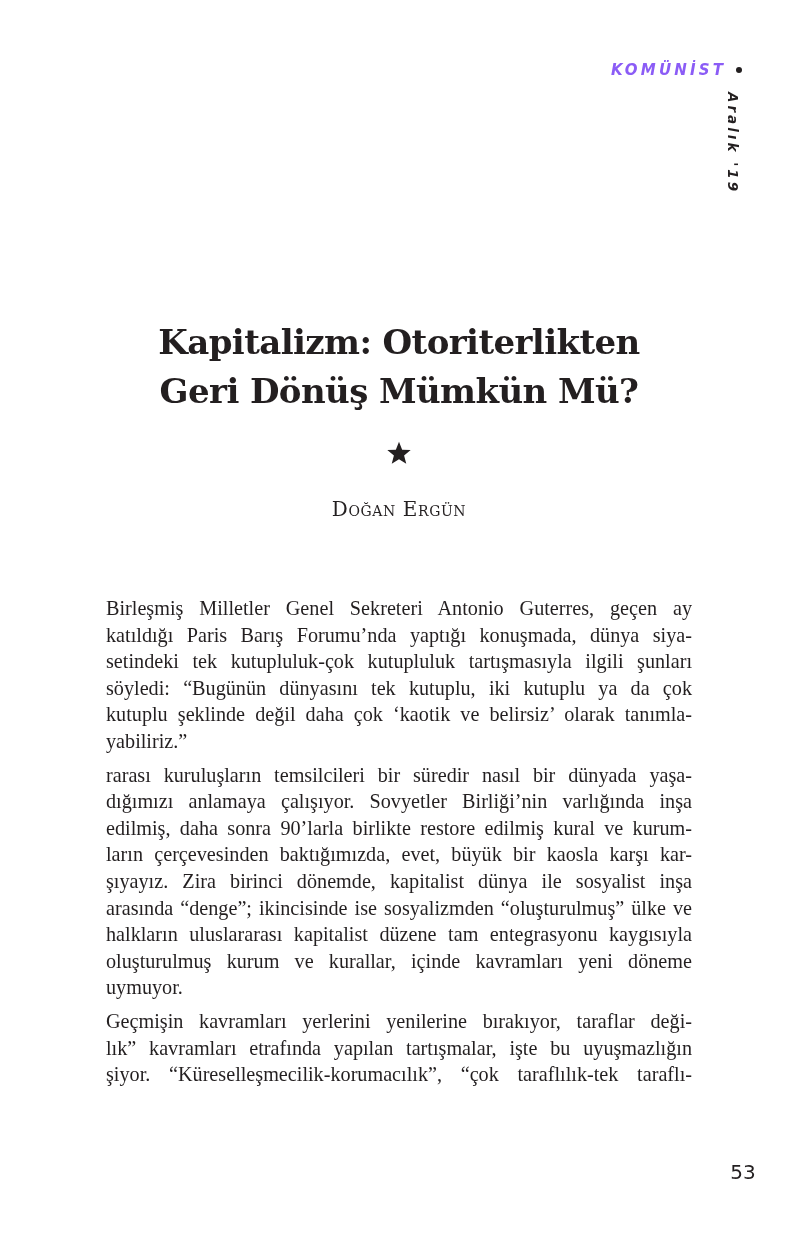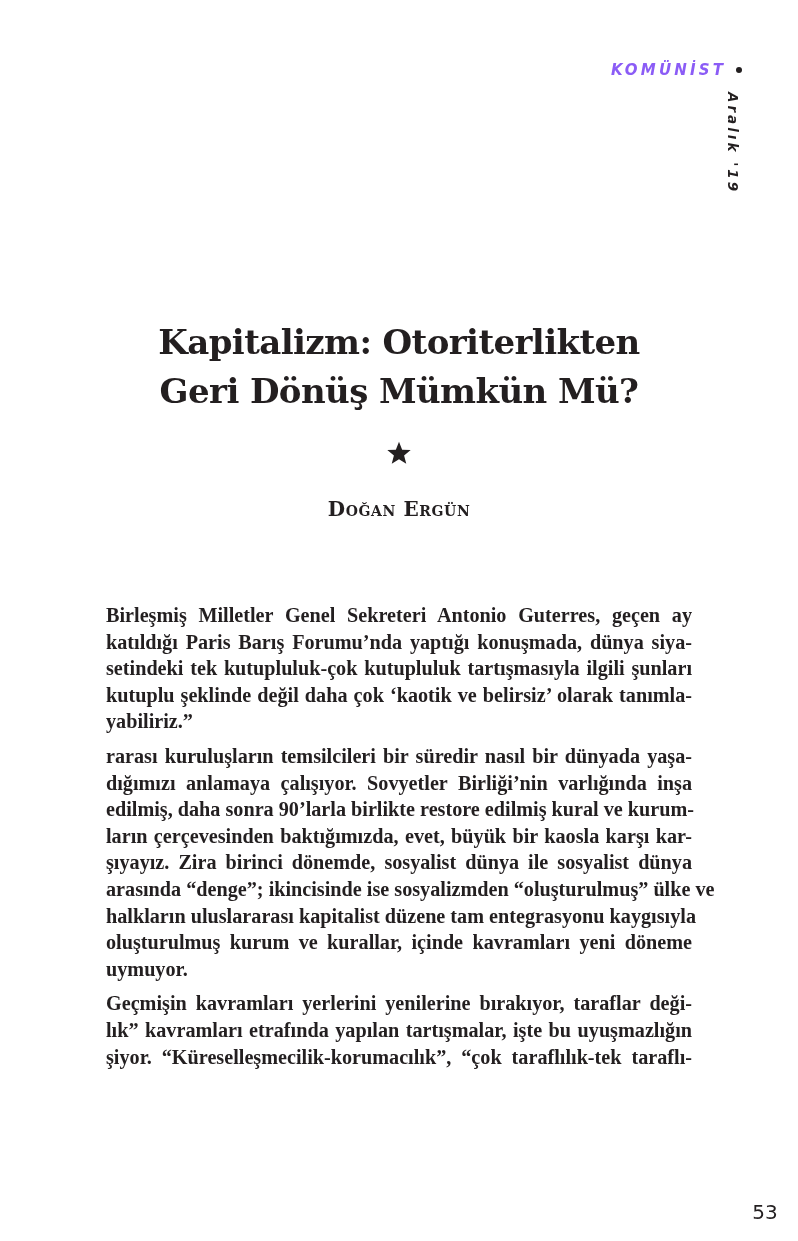--- a/index.html
+++ b/index.html
@@ -75,64 +75,62 @@
       width: 26px;
       height: 26px;
     }
     .author {
       position: absolute;
       top: 496px;
       left: 0;
       width: 798px;
       text-align: center;
       font-family: "DejaVu Serif", serif;
-      font-weight: bold;
+      font-weight: normal;
       font-variant: small-caps;
       font-size: 20px;
       letter-spacing: 0.6px;
       line-height: 26px;
       color: #231f20;
     }
     .body-text {
       position: absolute;
       top: 594px;
       left: 106px;
       width: 586px;
       font-family: "Liberation Serif", serif;
       font-size: 20.2px;
       line-height: 26.6px;
       color: #231f20;
     }
     .para {
-      margin: 8px 0 7px 0;
-      font-weight: bold;
+      margin: 1px 0 7px 0;
     }
     .line {
       display: block;
       text-align: justify;
       text-align-last: justify;
       white-space: nowrap;
       height: 26.6px;
       overflow: visible;
     }
     .line.last {
       text-align-last: left;
     }
     .page-number {
       position: absolute;
       top: 1160px;
-      left: 740px;
+      left: 718px;
       width: 50px;
       text-align: center;
       font-family: "DejaVu Sans", sans-serif;
       font-size: 20px;
       font-weight: 500;
       color: #231f20;
       line-height: 24px;
-      margin-top: 40px;
     }
   </style>
 </head>
 <body>
 
 <div class="running-head">
   <span>KOMÜNİST</span><span class="bullet"></span>
 </div>
 
 <div class="issue-date">Aralık '19</div>
@@ -146,29 +144,30 @@
   <path d="M12 1.5 L14.9 8.9 L22.8 9.3 L16.7 14.3 L18.7 22 L12 17.7 L5.3 22 L7.3 14.3 L1.2 9.3 L9.1 8.9 Z" fill="#231f20"></path>
 </svg>
 
 <div class="author">Doğan Ergün</div>
 
 <div class="body-text">
   <p class="para">
     <span class="line">Birleşmiş Milletler Genel Sekreteri Antonio Guterres, geçen ay</span>
     <span class="line">katıldığı Paris Barış Forumu’nda yaptığı konuşmada, dünya siya-</span>
     <span class="line">setindeki tek kutupluluk-çok kutupluluk tartışmasıyla ilgili şunları</span>
+    <span class="line">söyledi: “Bugünün dünyasını tek kutuplu, iki kutuplu ya da çok</span>
     <span class="line">kutuplu şeklinde değil daha çok ‘kaotik ve belirsiz’ olarak tanımla-</span>
     <span class="line last">yabiliriz.”</span>
   </p>
   <p class="para">
     <span class="line">rarası kuruluşların temsilcileri bir süredir nasıl bir dünyada yaşa-</span>
     <span class="line">dığımızı anlamaya çalışıyor. Sovyetler Birliği’nin varlığında inşa</span>
     <span class="line">edilmiş, daha sonra 90’larla birlikte restore edilmiş kural ve kurum-</span>
     <span class="line">ların çerçevesinden baktığımızda, evet, büyük bir kaosla karşı kar-</span>
-    <span class="line">şıyayız. Zira birinci dönemde, sosyalist dünya ile sosyalist dünya</span>
+    <span class="line">şıyayız. Zira birinci dönemde, kapitalist dünya ile sosyalist inşa</span>
     <span class="line">arasında “denge”; ikincisinde ise sosyalizmden “oluşturulmuş” ülke ve</span>
     <span class="line">halkların uluslararası kapitalist düzene tam entegrasyonu kaygısıyla</span>
     <span class="line">oluşturulmuş kurum ve kurallar, içinde kavramları yeni döneme</span>
     <span class="line last">uymuyor.</span>
   </p>
   <p class="para">
     <span class="line">Geçmişin kavramları yerlerini yenilerine bırakıyor, taraflar deği-</span>
     <span class="line">lık” kavramları etrafında yapılan tartışmalar, işte bu uyuşmazlığın</span>
     <span class="line">şiyor. “Küreselleşmecilik-korumacılık”, “çok taraflılık-tek taraflı-</span>
   </p>

